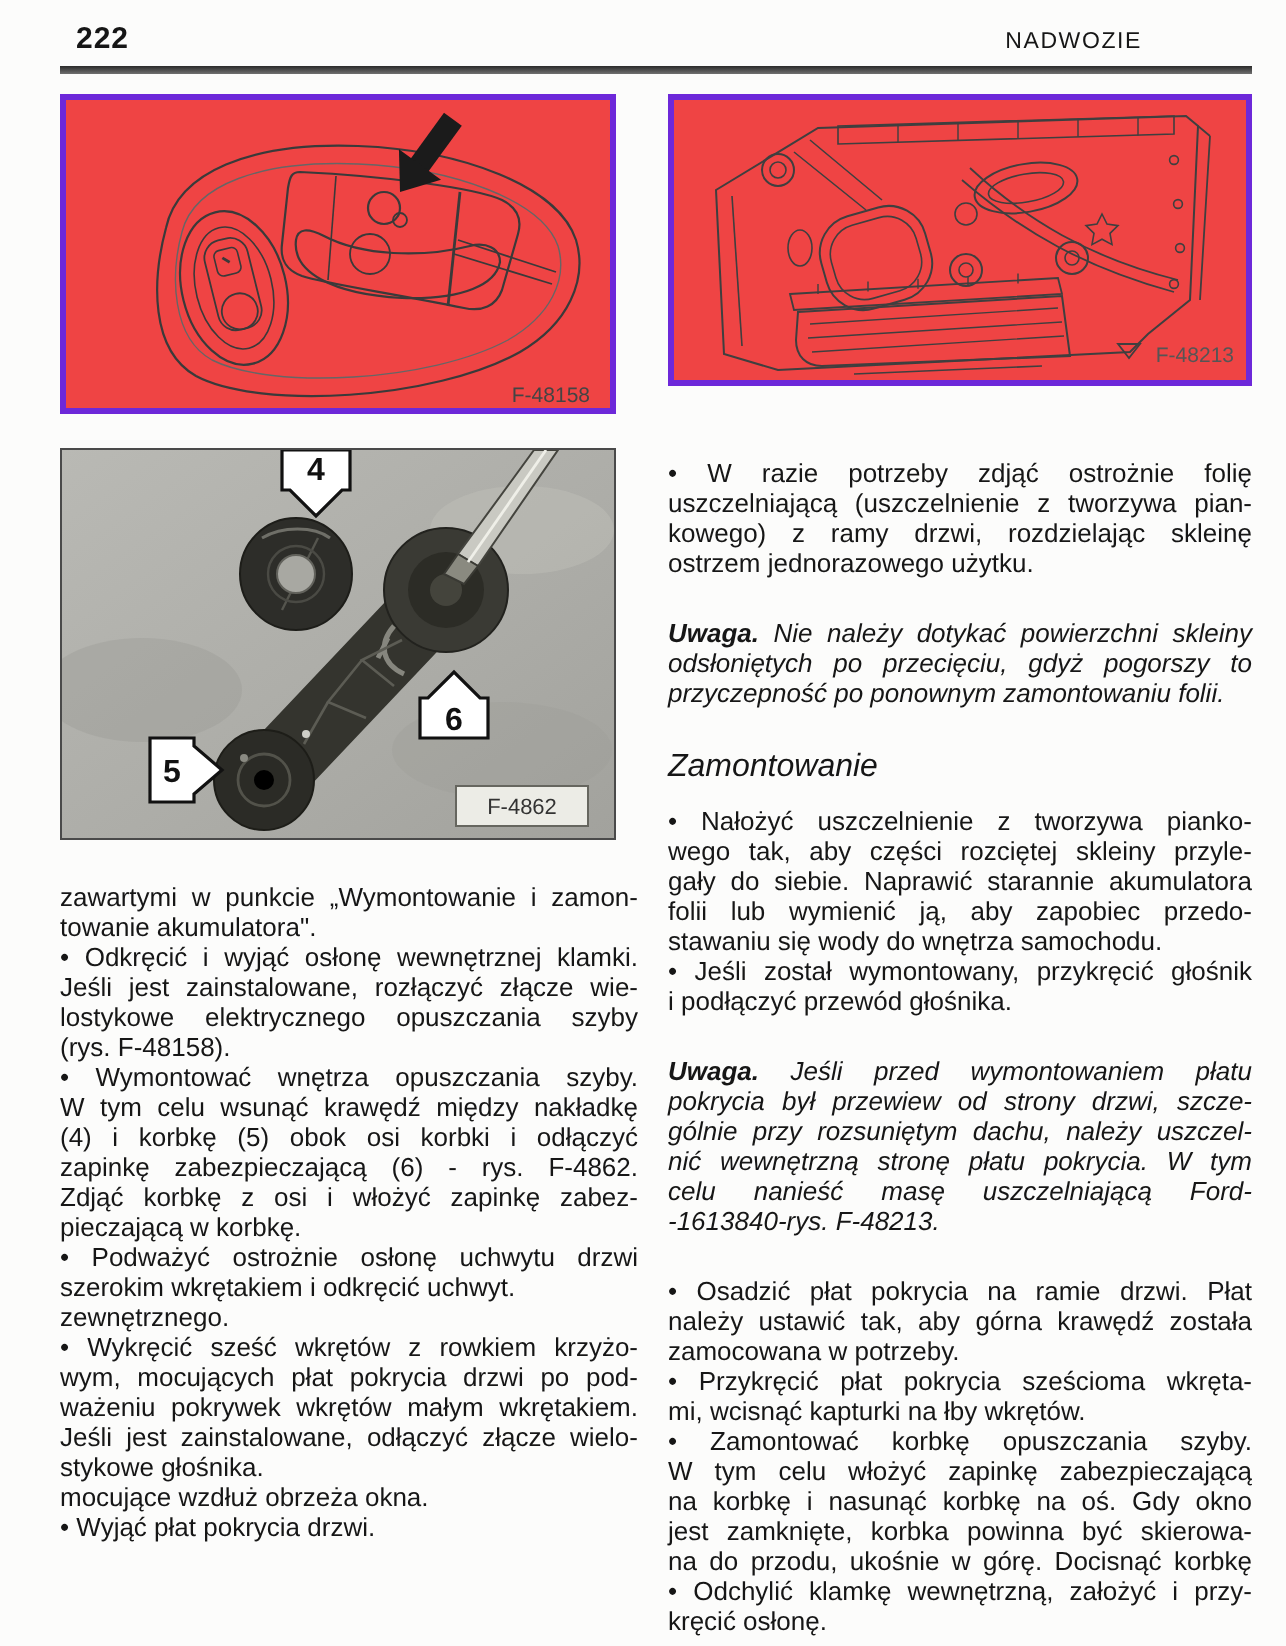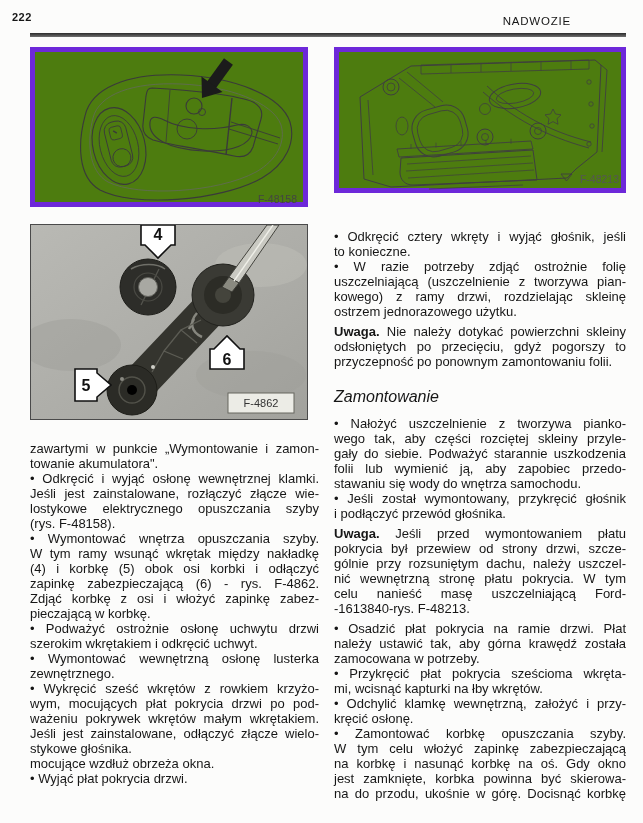--- a/index.html
+++ b/index.html
@@ -2,35 +2,35 @@
 <html><head>
 <meta charset="utf-8">
 <style>
   html,body{margin:0;padding:0;}
   body{
     width:643px;height:823px;position:relative;overflow:hidden;
     background:#fcfcfb;color:#161616;
     font-family:"Liberation Sans","DejaVu Sans",sans-serif;
   }
   .abs{position:absolute;}
-  #pagenum{left:12px;top:11px;font-size:11px;font-weight:bold;letter-spacing:.5px;}
+  #pagenum{left:38px;top:11px;font-size:15px;font-weight:bold;letter-spacing:.5px;}
   #ptitle{left:0;top:15px;width:571px;text-align:right;font-size:11.5px;letter-spacing:.8px;}
   #rule{left:30px;top:33px;width:596px;height:4px;background:linear-gradient(#2a2a2a,#707070);}
-  .figbox{border:5px solid #6d28d9;background:#4d7c0f;box-sizing:border-box;}
+  .figbox{border:3px solid #6d28d9;background:#ef4444;box-sizing:border-box;}
   #fig1{left:30px;top:47px;width:278px;height:160px;}
   #fig2{left:334px;top:47px;width:292px;height:146px;}
   #photo{left:30px;top:224px;width:278px;height:196px;border:1px solid #4a4a4a;box-sizing:border-box;}
   #colL{left:30px;top:441px;width:289px;}
   #colR{left:334px;top:229px;width:292px;}
   .col{font-size:13px;line-height:15px;}
   .para{margin:0;}
   .line{display:block;text-align:justify;text-align-last:justify;min-height:15px;}
   .para .line:last-child{text-align-last:left;}
   .para.cont .line:last-child{text-align-last:justify;}
-  .para.note{margin:5px 0;}
+  .para.note{margin:20px 0;font-style:italic;}
   .para.note b{font-weight:bold;}
   .para.heading{margin:18px 0 10px 0;font-style:italic;font-size:16px;line-height:19px;}
   svg{display:block;}
   svg text{font-family:"Liberation Sans","DejaVu Sans",sans-serif;}
 </style>
 </head>
 <body>
 
 <div class="abs" id="pagenum">222</div>
 <div class="abs" id="ptitle">NADWOZIE</div>
@@ -179,71 +179,66 @@
       <span class="line">towanie akumulatora".</span>
     </div>
     <div class="para body">
       <span class="line">•  Odkręcić i wyjąć osłonę wewnętrznej klamki.</span>
       <span class="line">Jeśli jest zainstalowane, rozłączyć złącze wie-</span>
       <span class="line">lostykowe elektrycznego opuszczania szyby</span>
       <span class="line">(rys. F-48158).</span>
     </div>
     <div class="para body">
       <span class="line">•  Wymontować wnętrza opuszczania szyby.</span>
-      <span class="line">W tym ramy wsunąć wkrętak między nakładkę</span>
+      <span class="line">W tym celu wsunąć krawędź między nakładkę</span>
       <span class="line">(4) i korbkę (5) obok osi korbki i odłączyć</span>
       <span class="line">zapinkę zabezpieczającą (6) - rys. F-4862.</span>
       <span class="line">Zdjąć korbkę z osi i włożyć zapinkę zabez-</span>
       <span class="line">pieczającą w korbkę.</span>
     </div>
     <div class="para body">
       <span class="line">•  Podważyć ostrożnie osłonę uchwytu drzwi</span>
       <span class="line">szerokim wkrętakiem i odkręcić uchwyt.</span>
     </div>
     <div class="para body">
-      <span class="line">•  Wymontować wewnętrzną osłonę lusterka</span>
       <span class="line">zewnętrznego.</span>
     </div>
     <div class="para body">
       <span class="line">•  Wykręcić sześć wkrętów z rowkiem krzyżo-</span>
       <span class="line">wym, mocujących płat pokrycia drzwi po pod-</span>
       <span class="line">ważeniu pokrywek wkrętów małym wkrętakiem.</span>
       <span class="line">Jeśli jest zainstalowane, odłączyć złącze wielo-</span>
       <span class="line">stykowe głośnika.</span>
     </div>
     <div class="para body">
       <span class="line">mocujące wzdłuż obrzeża okna.</span>
     </div>
     <div class="para body">
       <span class="line">•  Wyjąć płat pokrycia drzwi.</span>
     </div>
   </div>
 <div class="abs col" id="colR">
     <div class="para body">
-      <span class="line">•  Odkręcić cztery wkręty i wyjąć głośnik, jeśli</span>
-      <span class="line">to konieczne.</span>
-    </div>
-    <div class="para body">
       <span class="line">•  W razie potrzeby zdjąć ostrożnie folię</span>
       <span class="line">uszczelniającą (uszczelnienie z tworzywa pian-</span>
       <span class="line">kowego) z ramy drzwi, rozdzielając skleinę</span>
       <span class="line">ostrzem jednorazowego użytku.</span>
     </div>
     <div class="para note">
       <span class="line"><b>Uwaga.</b> Nie należy dotykać powierzchni skleiny</span>
       <span class="line">odsłoniętych po przecięciu, gdyż pogorszy to</span>
       <span class="line">przyczepność po ponownym zamontowaniu folii.</span>
     </div>
     <div class="para heading">
       <span class="line">Zamontowanie</span>
     </div>
     <div class="para body">
       <span class="line">•  Nałożyć uszczelnienie z tworzywa pianko-</span>
       <span class="line">wego tak, aby części rozciętej skleiny przyle-</span>
-      <span class="line">gały do siebie. Podważyć starannie uszkodzenia</span>
+      <span class="line">gały do siebie. Naprawić starannie akumulatora</span>
       <span class="line">folii lub wymienić ją, aby zapobiec przedo-</span>
       <span class="line">stawaniu się wody do wnętrza samochodu.</span>
     </div>
     <div class="para body">
       <span class="line">•  Jeśli został wymontowany, przykręcić głośnik</span>
       <span class="line">i podłączyć przewód głośnika.</span>
     </div>
     <div class="para note">
       <span class="line"><b>Uwaga.</b> Jeśli przed wymontowaniem płatu</span>
       <span class="line">pokrycia był przewiew od strony drzwi, szcze-</span>
@@ -254,24 +249,24 @@
     </div>
     <div class="para body">
       <span class="line">•  Osadzić płat pokrycia na ramie drzwi. Płat</span>
       <span class="line">należy ustawić tak, aby górna krawędź została</span>
       <span class="line">zamocowana w potrzeby.</span>
     </div>
     <div class="para body">
       <span class="line">•  Przykręcić płat pokrycia sześcioma wkręta-</span>
       <span class="line">mi, wcisnąć kapturki na łby wkrętów.</span>
     </div>
-    <div class="para body">
-      <span class="line">•  Odchylić klamkę wewnętrzną, założyć i przy-</span>
-      <span class="line">kręcić osłonę.</span>
-    </div>
     <div class="para body cont">
       <span class="line">•  Zamontować korbkę opuszczania szyby.</span>
       <span class="line">W tym celu włożyć zapinkę zabezpieczającą</span>
       <span class="line">na korbkę i nasunąć korbkę na oś. Gdy okno</span>
       <span class="line">jest zamknięte, korbka powinna być skierowa-</span>
       <span class="line">na do przodu, ukośnie w górę. Docisnąć korbkę</span>
     </div>
+    <div class="para body">
+      <span class="line">•  Odchylić klamkę wewnętrzną, założyć i przy-</span>
+      <span class="line">kręcić osłonę.</span>
+    </div>
   </div>
 
 </body></html>

